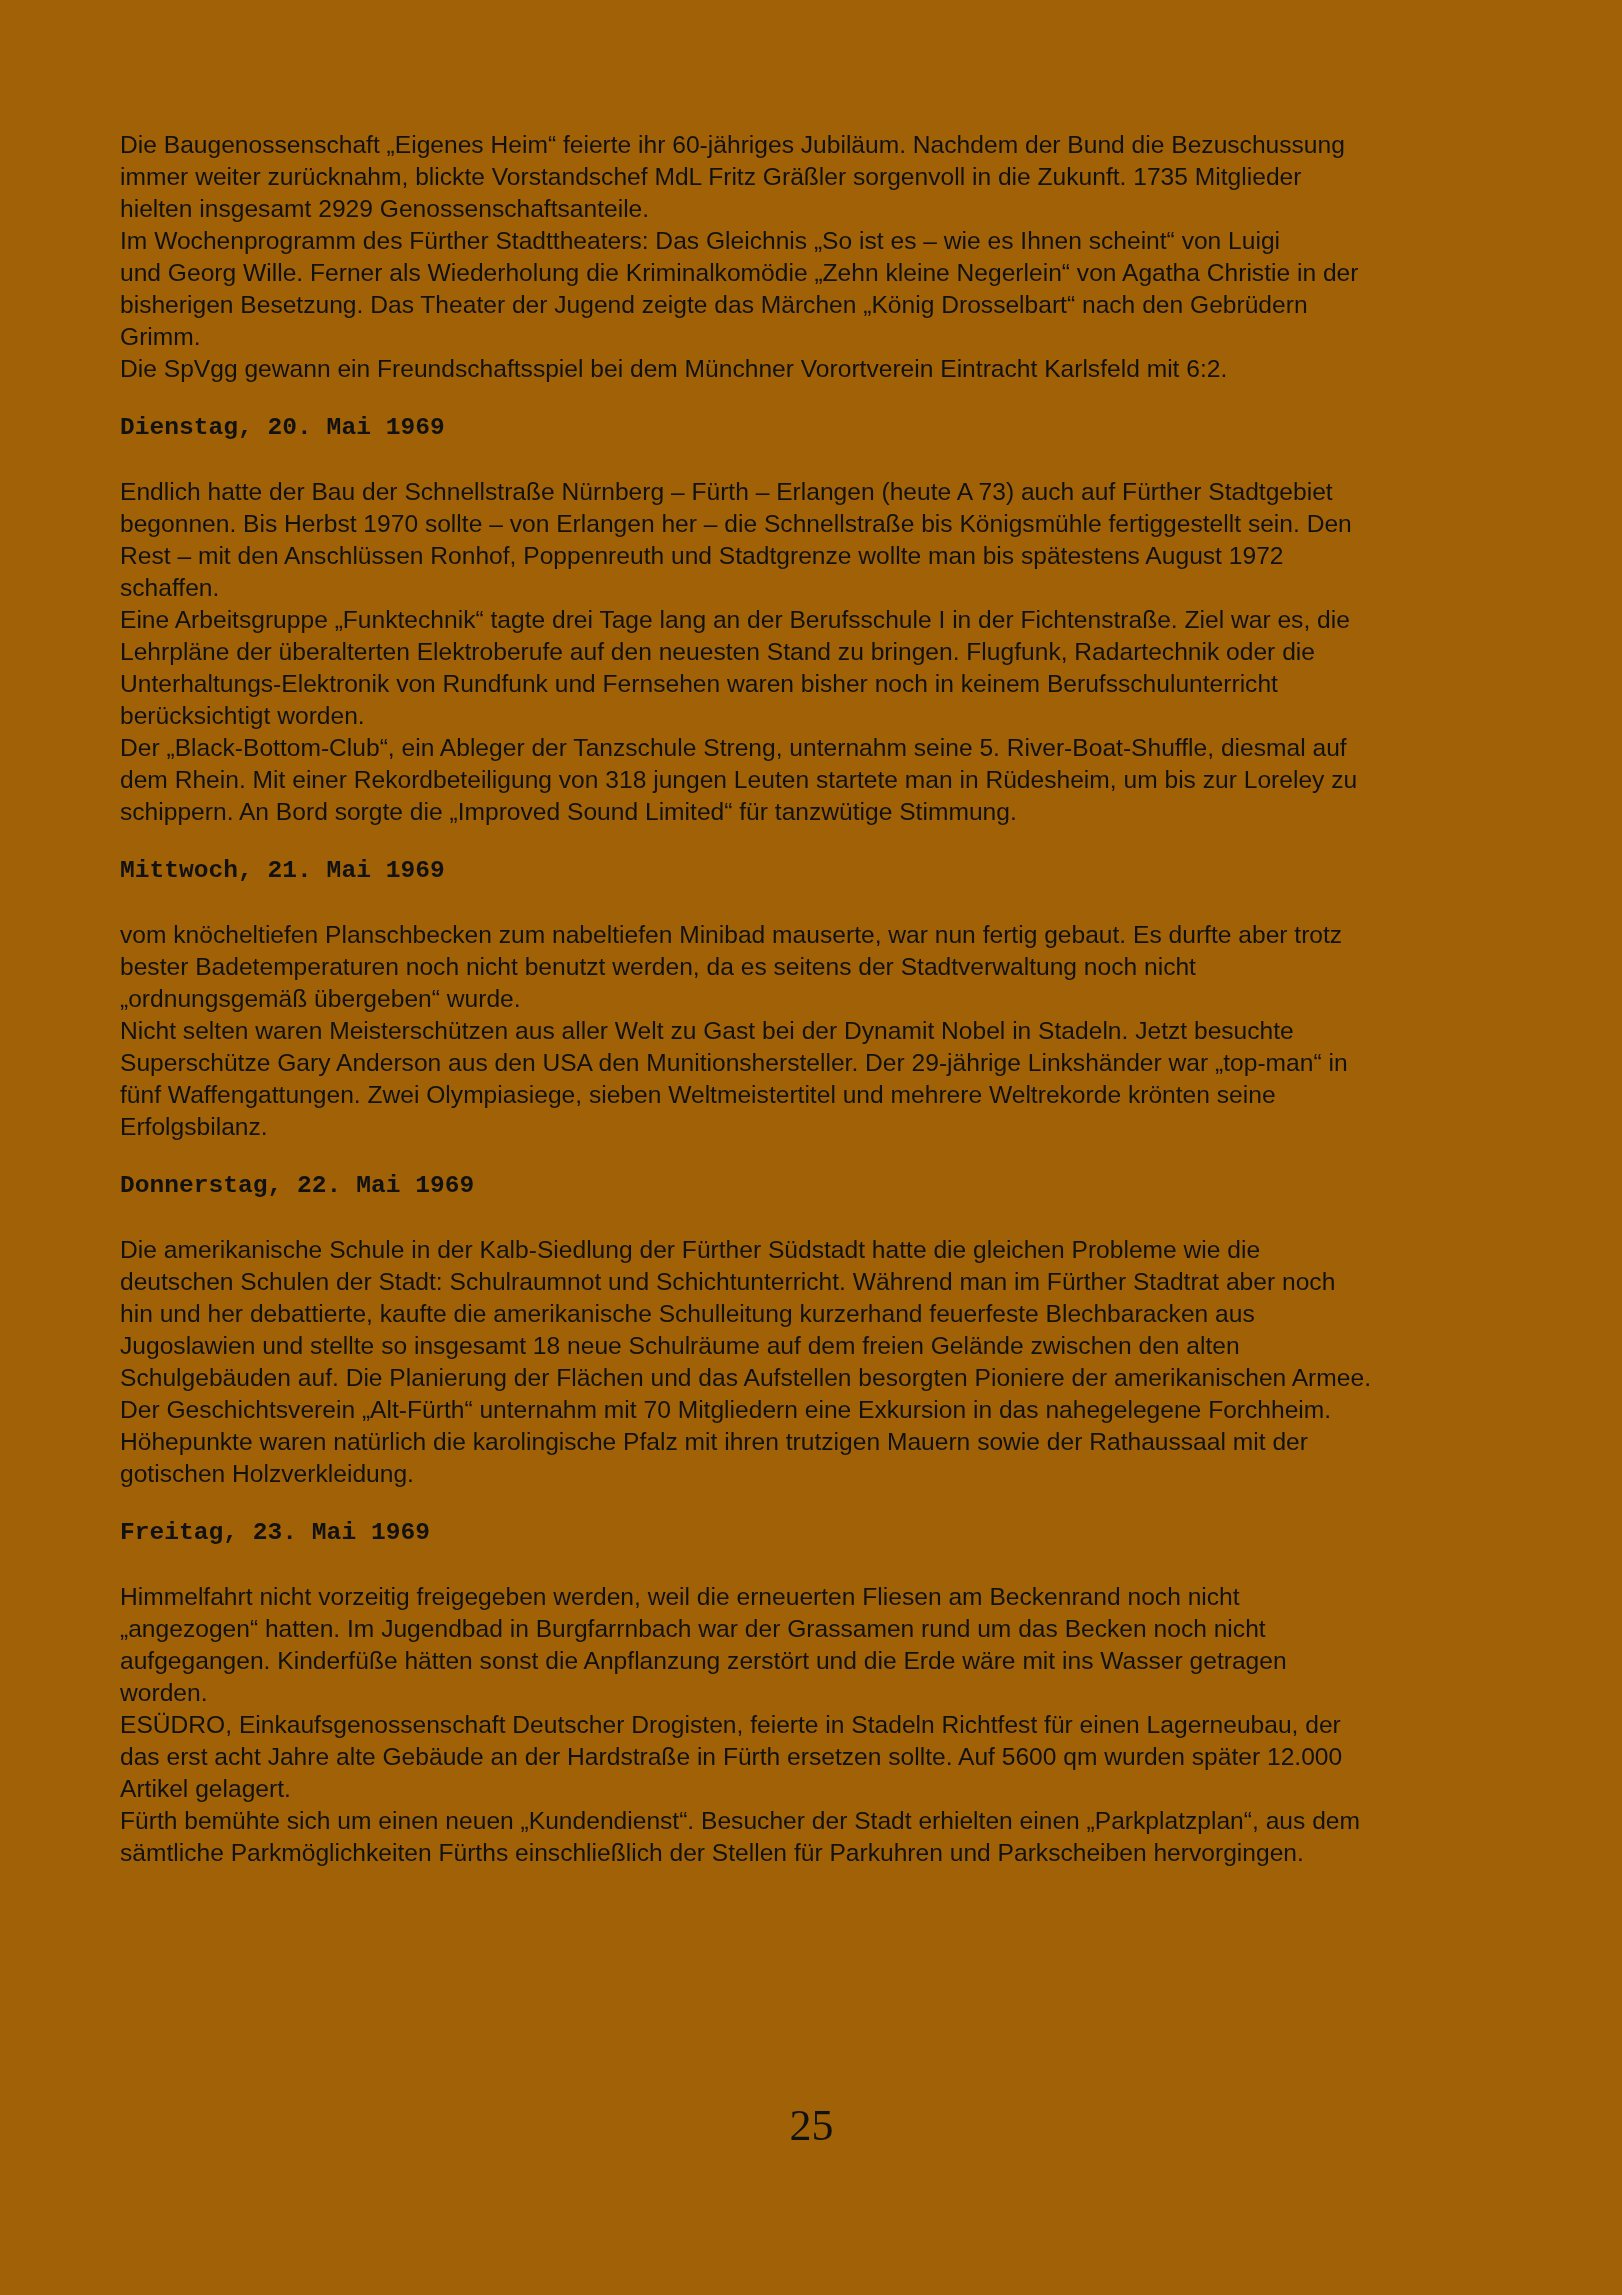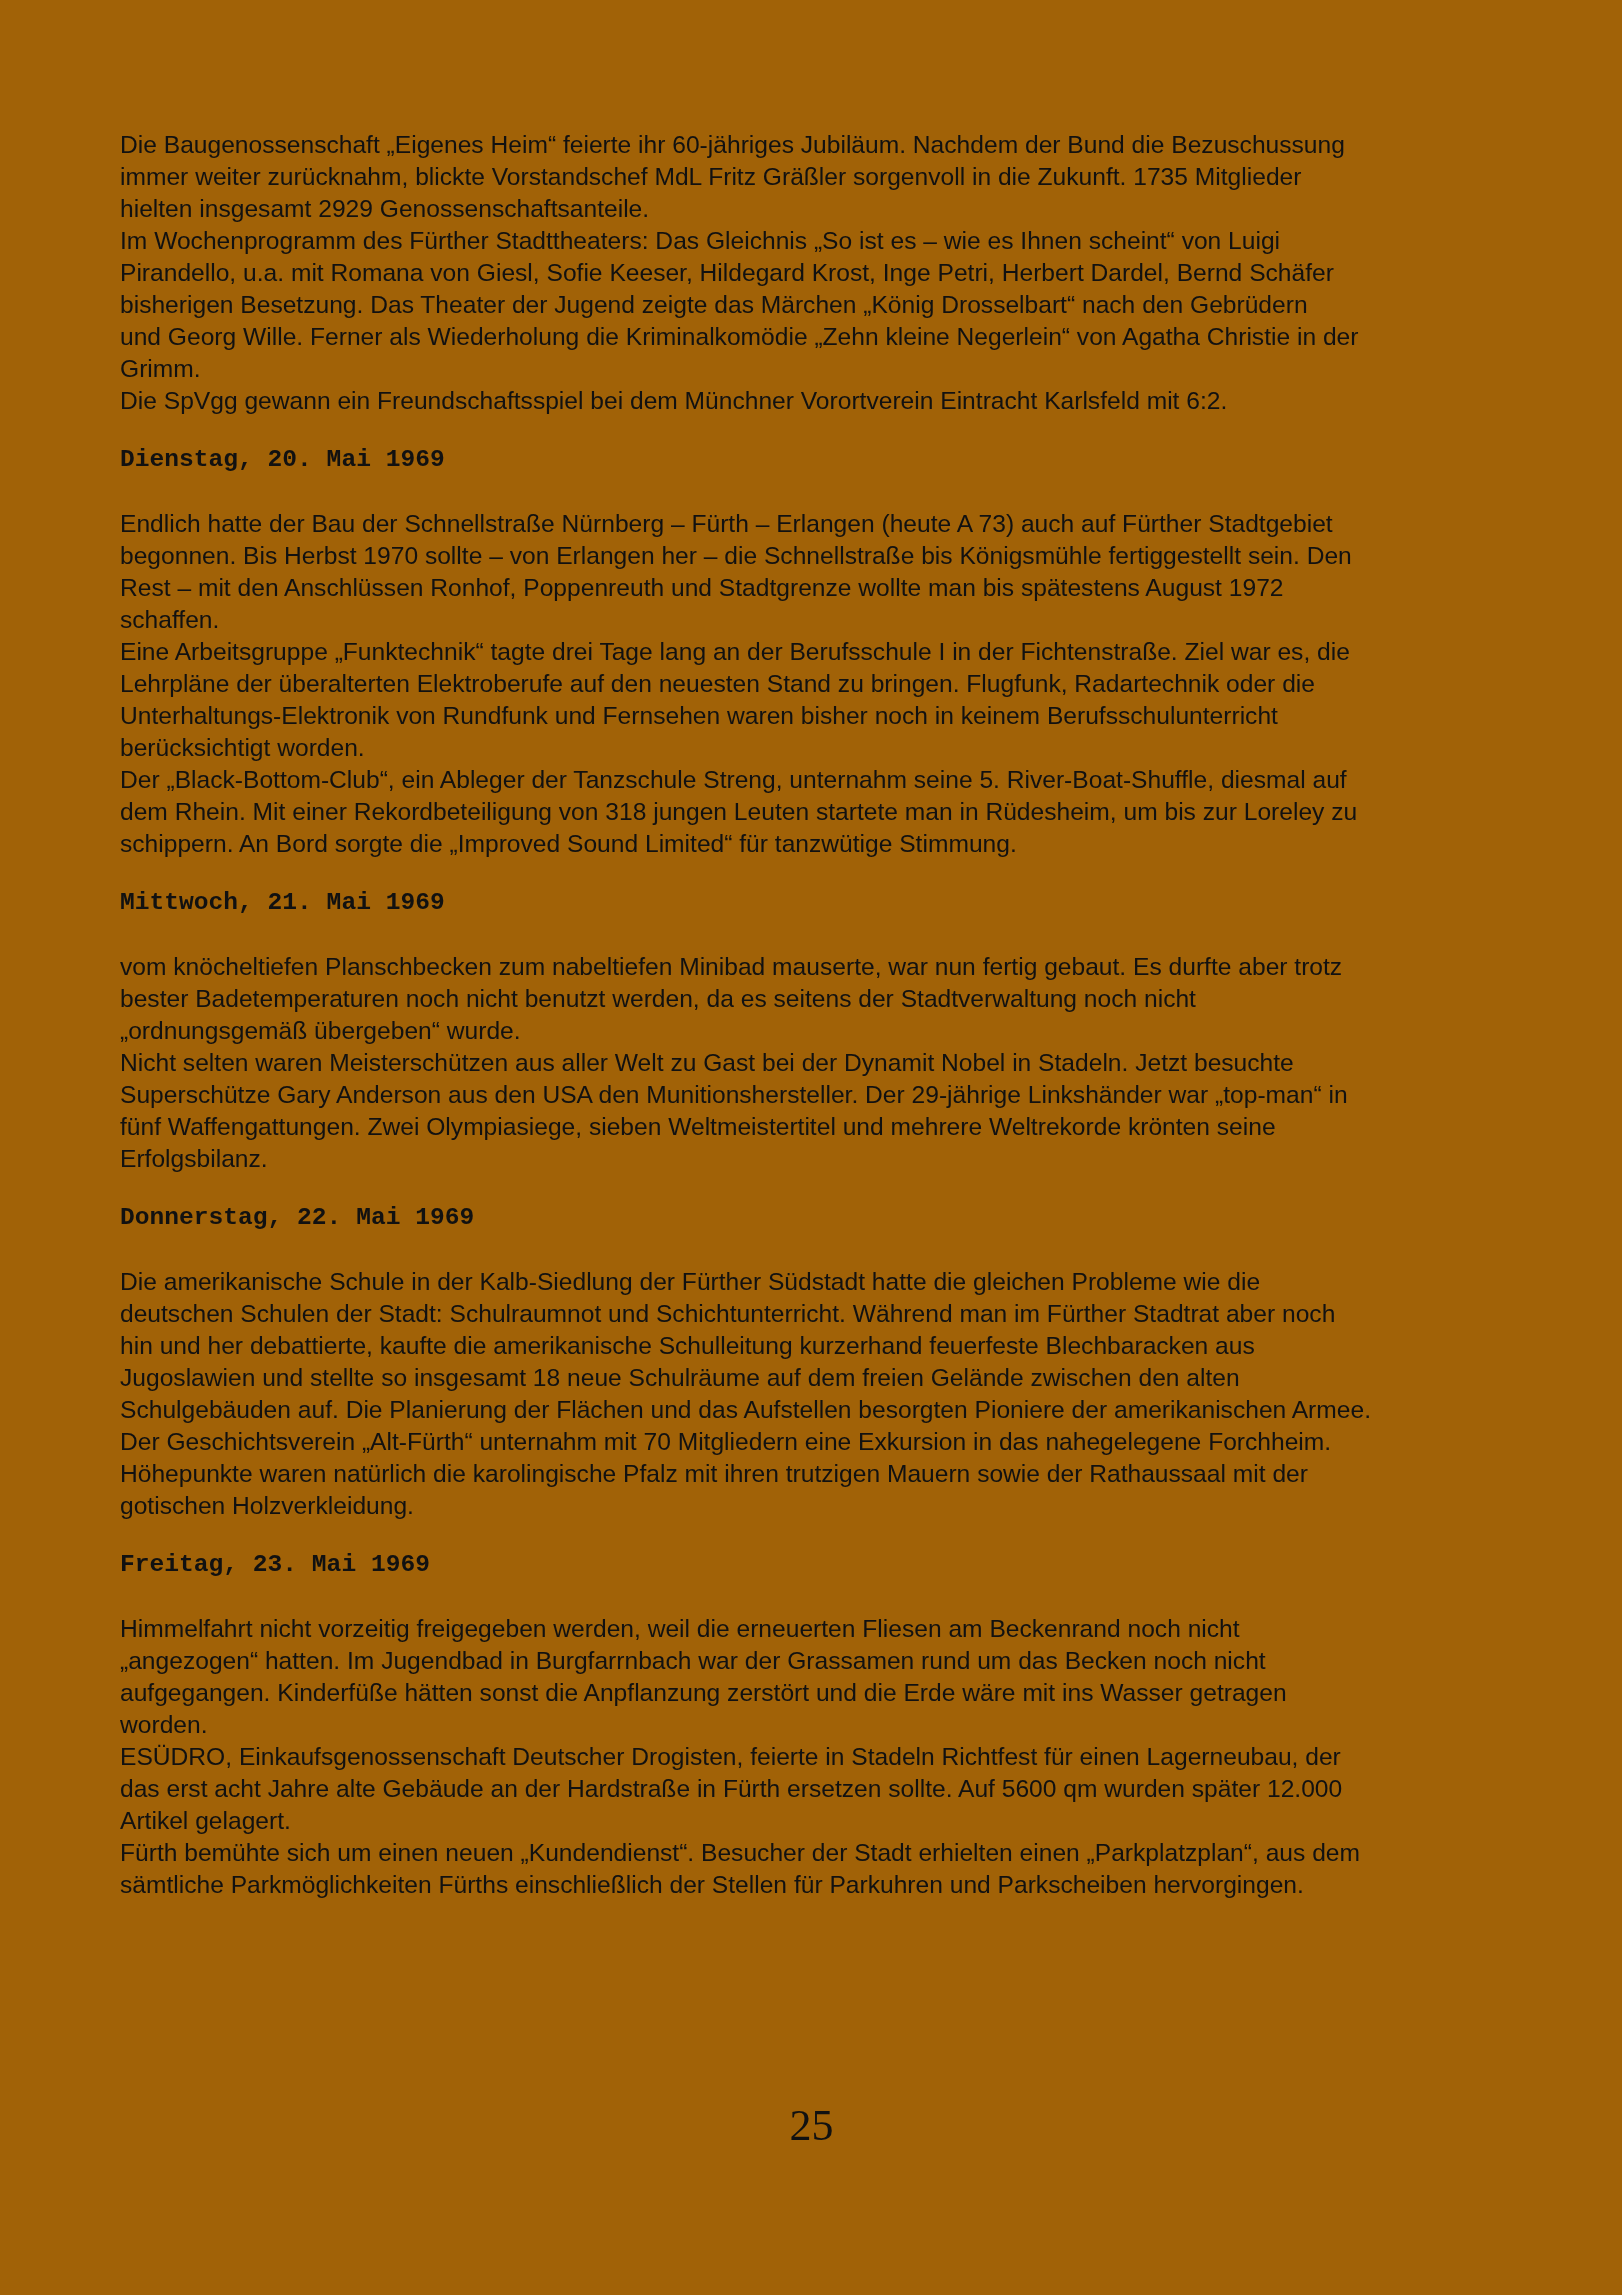--- a/index.html
+++ b/index.html
@@ -55,23 +55,22 @@
 
 <div class="page">
   <div class="content" id="doc-content">
       <div class="paragraph">
         <div class="line">Die Baugenossenschaft „Eigenes Heim“ feierte ihr 60-jähriges Jubiläum. Nachdem der Bund die Bezuschussung</div>
         <div class="line">immer weiter zurücknahm, blickte Vorstandschef MdL Fritz Gräßler sorgenvoll in die Zukunft. 1735 Mitglieder</div>
         <div class="line">hielten insgesamt 2929 Genossenschaftsanteile.</div>
       </div>
       <div class="paragraph">
         <div class="line">Im Wochenprogramm des Fürther Stadttheaters: Das Gleichnis „So ist es – wie es Ihnen scheint“ von Luigi</div>
-        <div class="line">Pirandello, u.a. mit Romana von Giesl, Sofie Keeser, Hildegard Krost, Inge Petri, Herbert Dardel, Bernd Schäfer</div>
+        <div class="line">und Georg Wille. Ferner als Wiederholung die Kriminalkomödie „Zehn kleine Negerlein“ von Agatha Christie in der</div>
         <div class="line">bisherigen Besetzung. Das Theater der Jugend zeigte das Märchen „König Drosselbart“ nach den Gebrüdern</div>
-        <div class="line">und Georg Wille. Ferner als Wiederholung die Kriminalkomödie „Zehn kleine Negerlein“ von Agatha Christie in der</div>
         <div class="line">Grimm.</div>
       </div>
       <div class="paragraph">
         <div class="line">Die SpVgg gewann ein Freundschaftsspiel bei dem Münchner Vorortverein Eintracht Karlsfeld mit 6:2.</div>
       </div>
       <div class="heading">Dienstag, 20. Mai 1969</div>
       <div class="paragraph">
         <div class="line">Endlich hatte der Bau der Schnellstraße Nürnberg – Fürth – Erlangen (heute A 73) auch auf Fürther Stadtgebiet</div>
         <div class="line">begonnen. Bis Herbst 1970 sollte – von Erlangen her – die Schnellstraße bis Königsmühle fertiggestellt sein. Den</div>
         <div class="line">Rest – mit den Anschlüssen Ronhof, Poppenreuth und Stadtgrenze wollte man bis spätestens August 1972</div>

